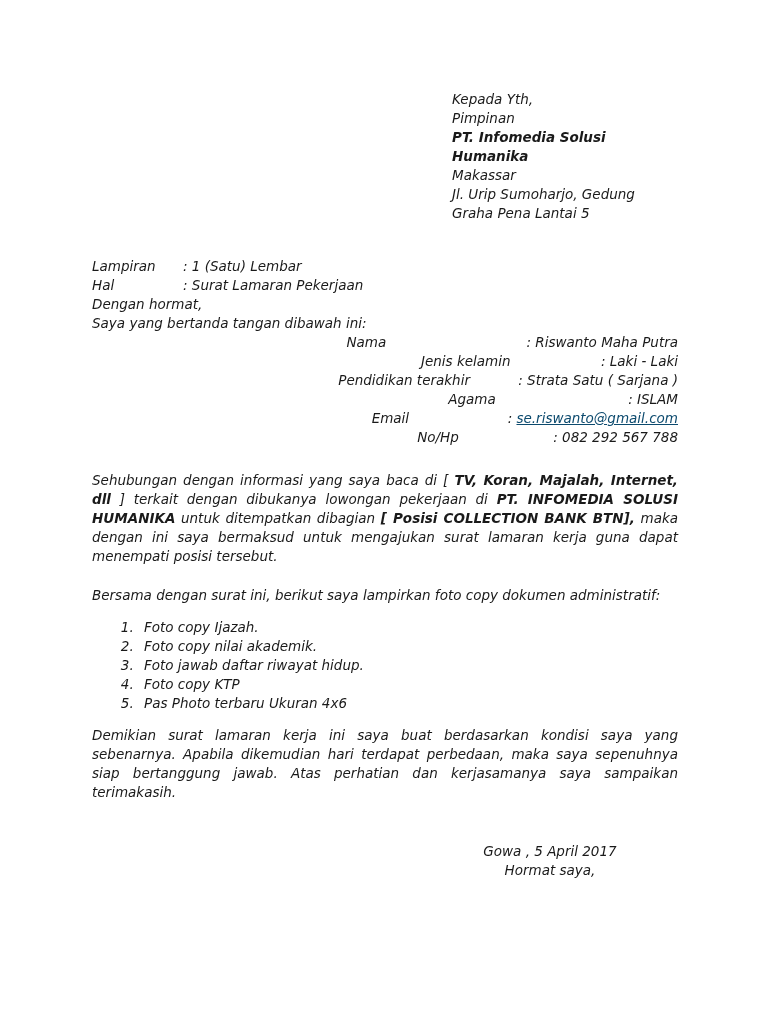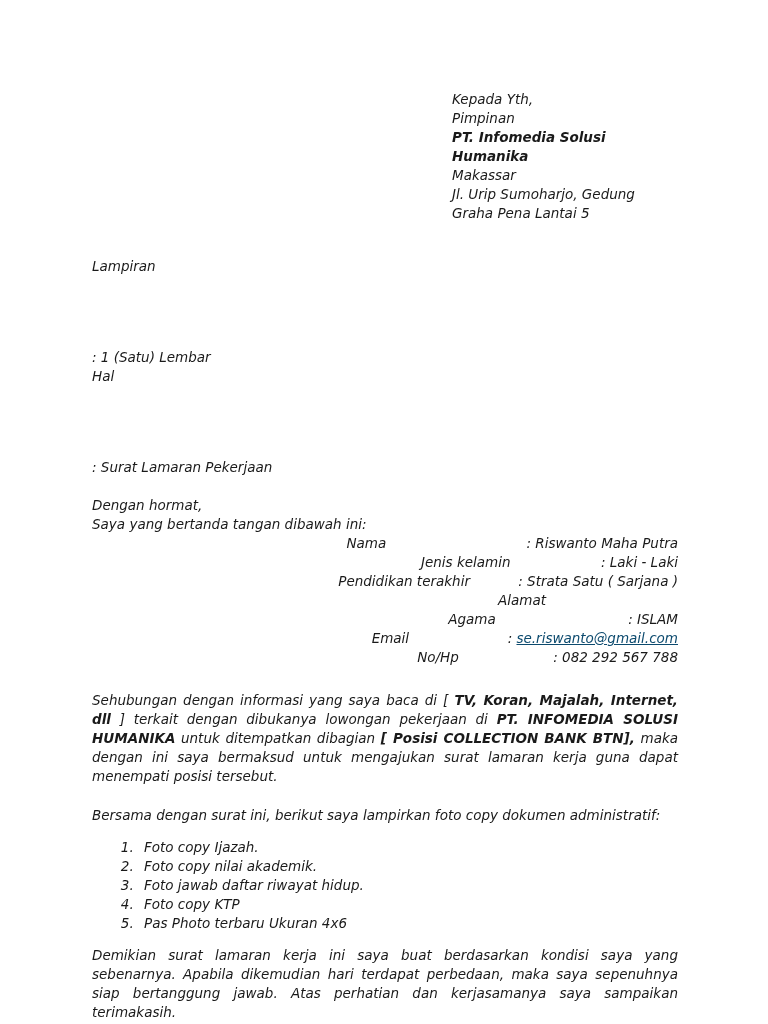--- a/index.html
+++ b/index.html
@@ -22,25 +22,25 @@
   .bold { font-weight: bold; }
 
   
   .recipient {
     width: 200px;
     margin-left: 360px;
   }
 
   
   .meta-block { margin-top: 34px; }
-  .meta-row { display: flex; flex-direction: column; }
+  .meta-row { display: flex; }
   .meta-row .label { width: 91px; flex: 0 0 91px; }
 
   
-  .salutation-block { margin-top: 19px; }
+  .salutation-block { }
 
   
   .detail-row { display: flex; justify-content: flex-end; }
   .detail-row .label { width: 180px; flex: 0 0 180px; }
   .detail-row.short-tab .label { width: 136px; flex: 0 0 136px; }
   a.email-link { color: #0c4a6e; text-decoration: underline; }
 
   
   .para { text-align: justify; }
   .para-application { margin-top: 24px; }
@@ -97,21 +97,20 @@
     </div>
     <div class="detail-row">
       <span class="label">Jenis kelamin</span>
       <span>: Laki - Laki</span>
     </div>
     <div class="detail-row">
       <span class="label">Pendidikan terakhir</span>
       <span>: Strata Satu ( Sarjana )</span>
     </div>
     <div class="detail-row">
-      <span class="label">Alamat</span>
     </div>
     <div class="detail-row">
       <span class="label">Agama</span>
       <span>: ISLAM</span>
     </div>
     <div class="detail-row short-tab">
       <span class="label">Email</span>
       <span><span>: </span><a class="email-link" href="#">se.riswanto@gmail.com</a></span>
     </div>
     <div class="detail-row short-tab">

